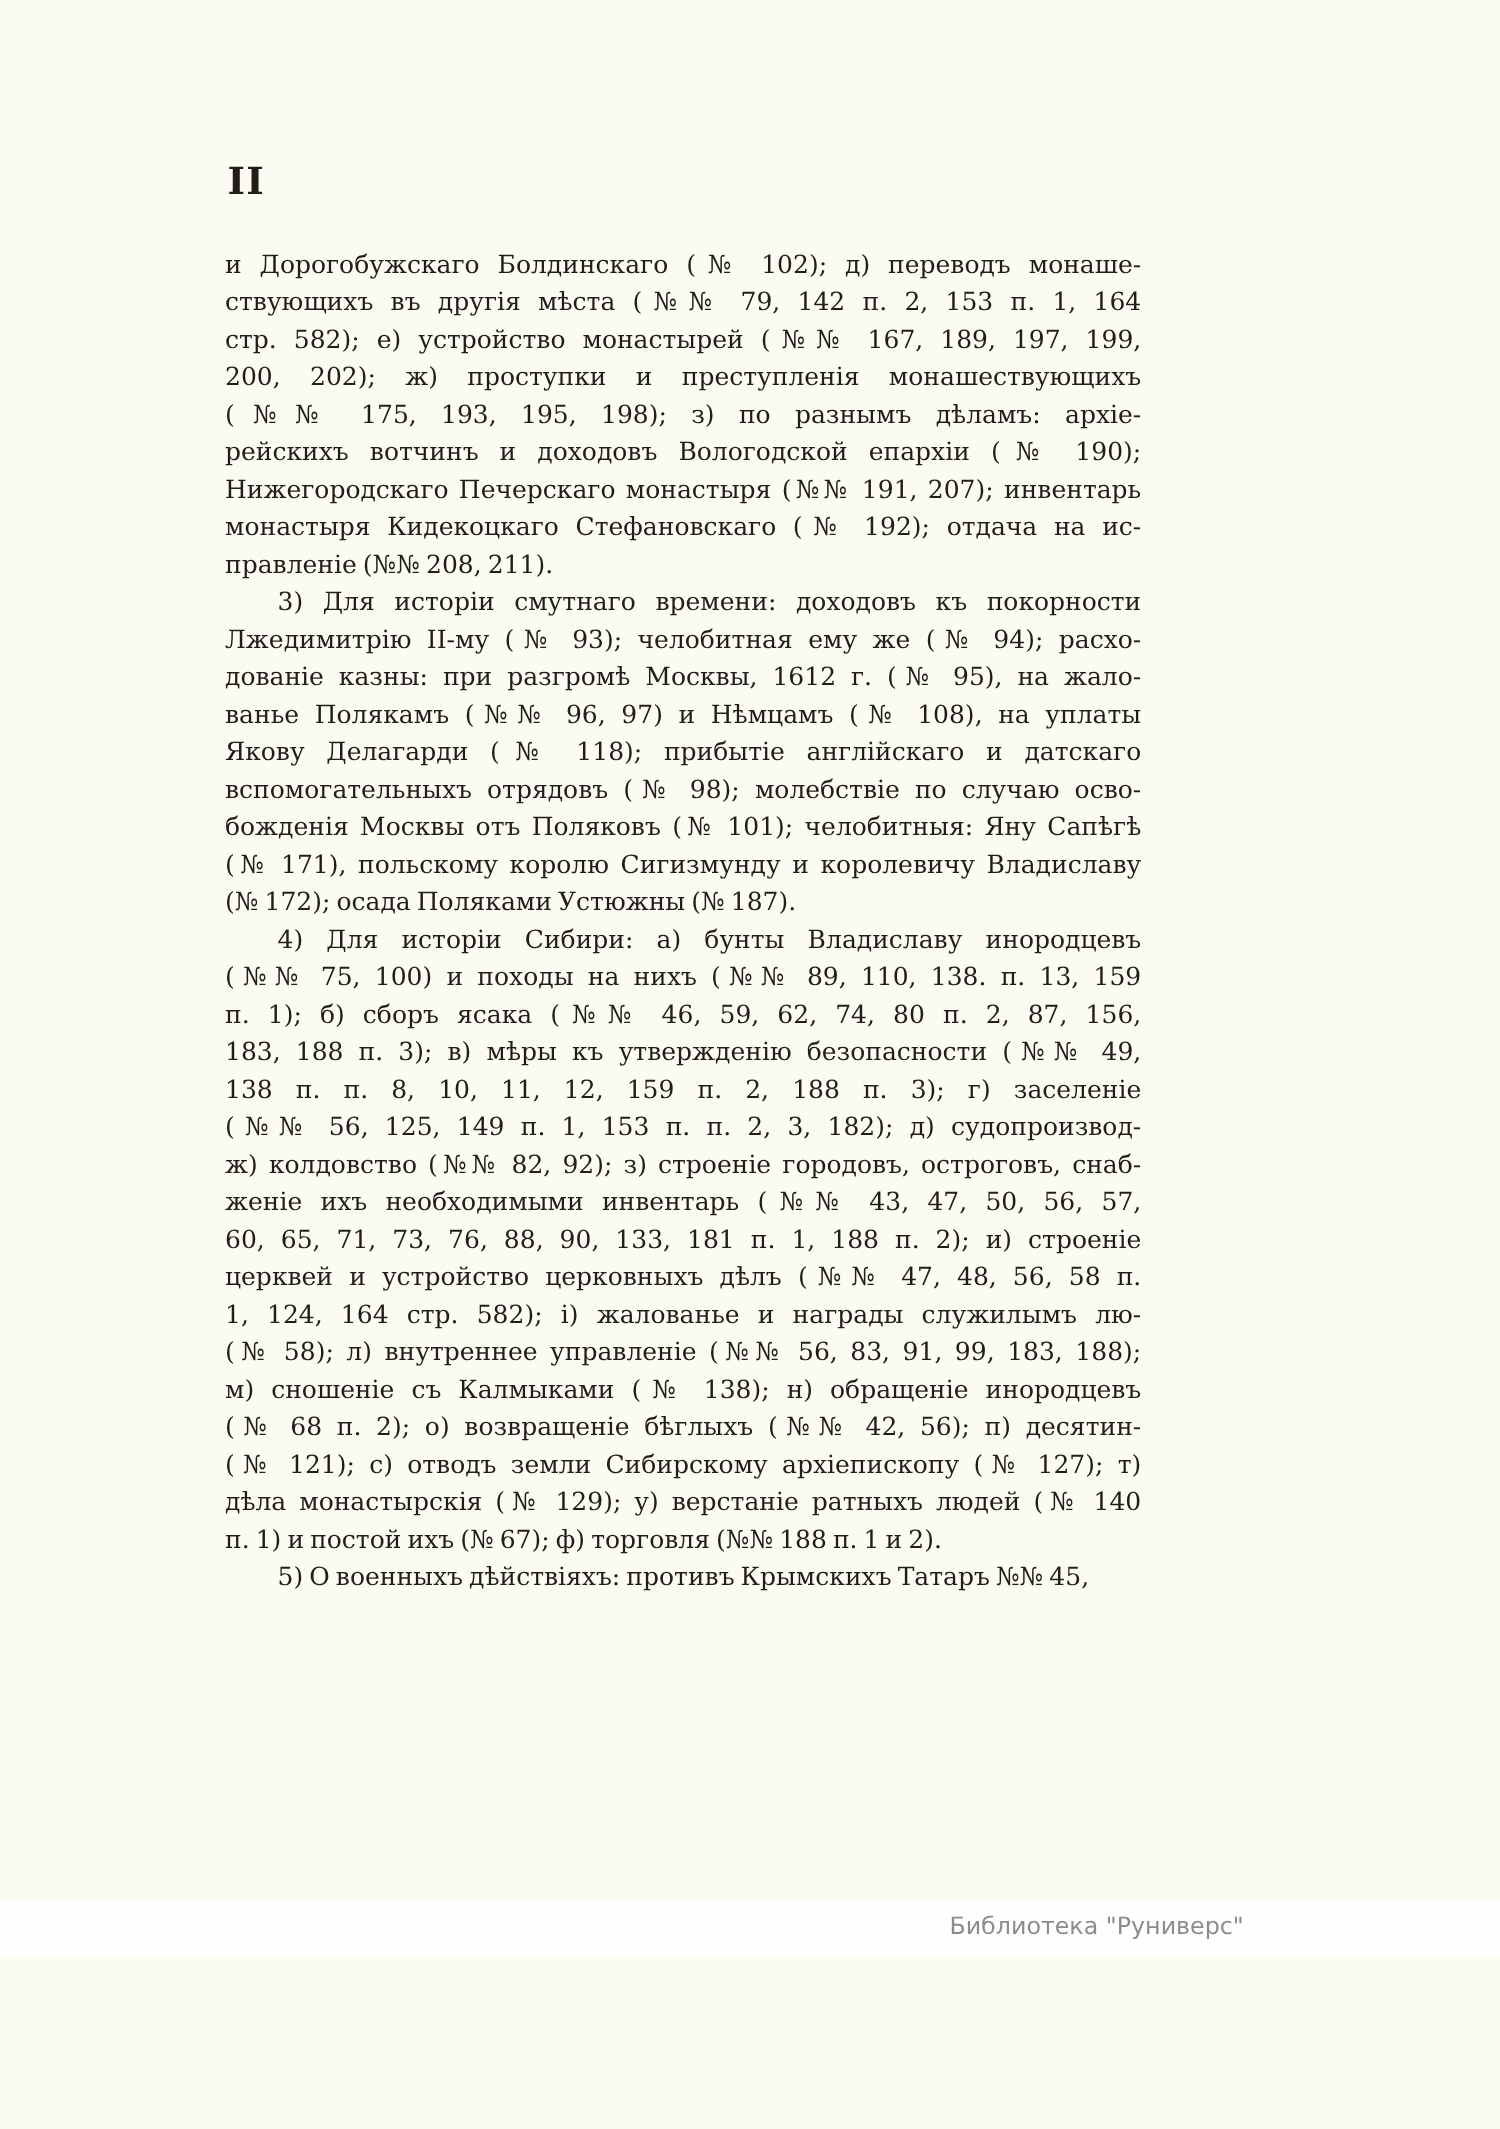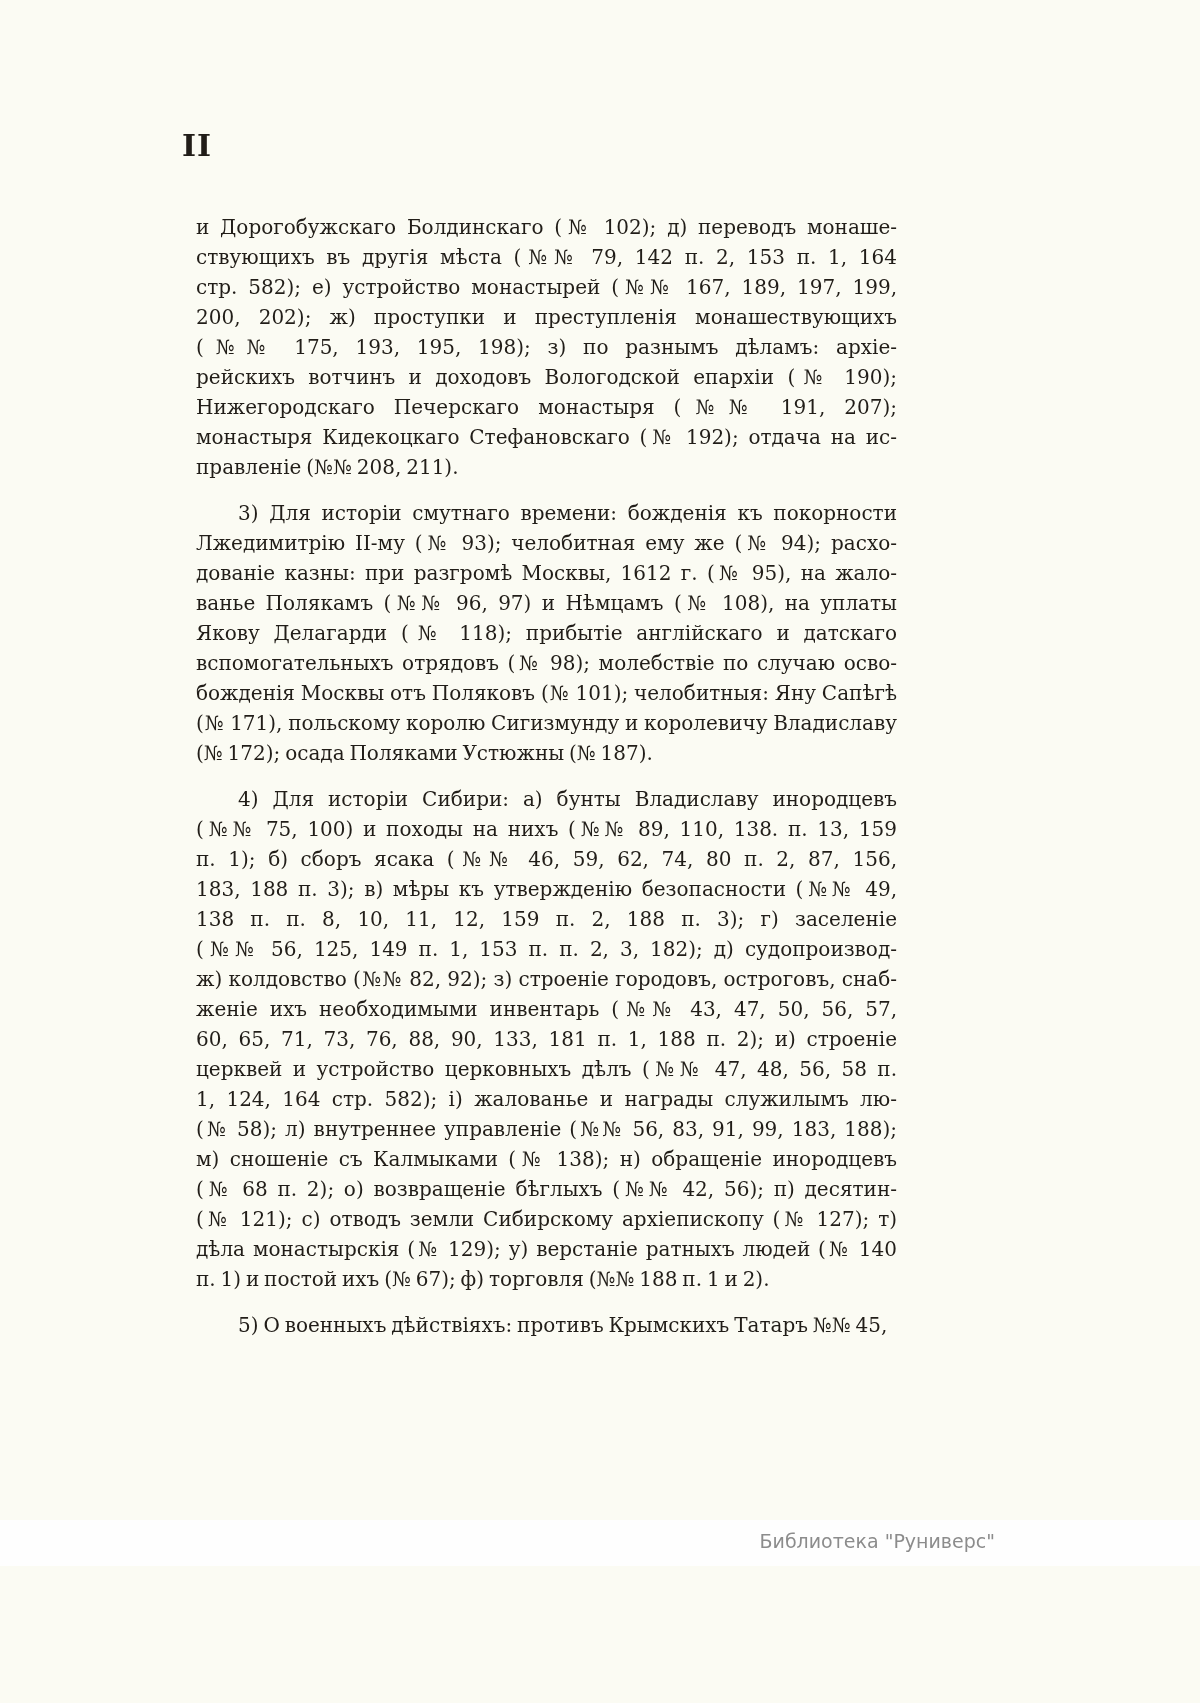--- a/index.html
+++ b/index.html
@@ -23,21 +23,21 @@
     letter-spacing: 1px;
   }
   .text-block {
     position: absolute;
     left: 180px;
     top: 196px;
     width: 733px;
     font-size: 20px;
     line-height: 30px;
   }
-  .paragraph { margin: 16px; }
+  .paragraph { margin: 0; }
   .line {
     text-align: justify;
     text-align-last: justify;
     height: 30px;
     overflow: hidden;
     word-spacing: -1.5px;
   }
   .line.last { text-align-last: left; }
   .line.indent { text-indent: 42px; }
   .it { }
@@ -69,21 +69,21 @@
         <div class="line"><span>ствующихъ въ другія мѣста (№№ 79, 142 п. 2, 153 п. 1, 164</span></div>
         <div class="line"><span>стр. 582); е) устройство монастырей (№№ 167, 189, 197, 199,</span></div>
         <div class="line"><span>200, 202); ж) проступки и преступленія монашествующихъ</span></div>
         <div class="line"><span>(№№ 175, 193, 195, 198); з) по разнымъ дѣламъ: архіе-</span></div>
         <div class="line"><span>рейскихъ вотчинъ и доходовъ Вологодской епархіи (№ 190);</span></div>
         <div class="line"><span>Нижегородскаго Печерскаго монастыря (№№ 191, 207); инвентарь</span></div>
         <div class="line"><span>монастыря Кидекоцкаго Стефановскаго (№ 192); отдача на ис-</span></div>
         <div class="line last"><span>правленіе (№№ 208, 211).</span></div>
       </div>
       <div class="paragraph">
-        <div class="line indent"><span>3) </span><span class="it">Для исторіи смутнаго времени:</span><span> божденія къ покорности</span></div>
+        <div class="line indent"><span>3) </span><span class="it">Для исторіи смутнаго времени:</span><span> доходовъ къ покорности</span></div>
         <div class="line"><span>Лжедимитрію II-му (№ 93); челобитная ему же (№ 94); расхо-</span></div>
         <div class="line"><span>дованіе казны: при разгромѣ Москвы, 1612 г. (№ 95), на жало-</span></div>
         <div class="line"><span>ванье Полякамъ (№№ 96, 97) и Нѣмцамъ (№ 108), на уплаты</span></div>
         <div class="line"><span>Якову Делагарди (№ 118); прибытіе англійскаго и датскаго</span></div>
         <div class="line"><span>вспомогательныхъ отрядовъ (№ 98); молебствіе по случаю осво-</span></div>
         <div class="line"><span>божденія Москвы отъ Поляковъ (№ 101); челобитныя: Яну Сапѣгѣ</span></div>
         <div class="line"><span>(№ 171), польскому королю Сигизмунду и королевичу Владиславу</span></div>
         <div class="line last"><span>(№ 172); осада Поляками Устюжны (№ 187).</span></div>
       </div>
       <div class="paragraph">

